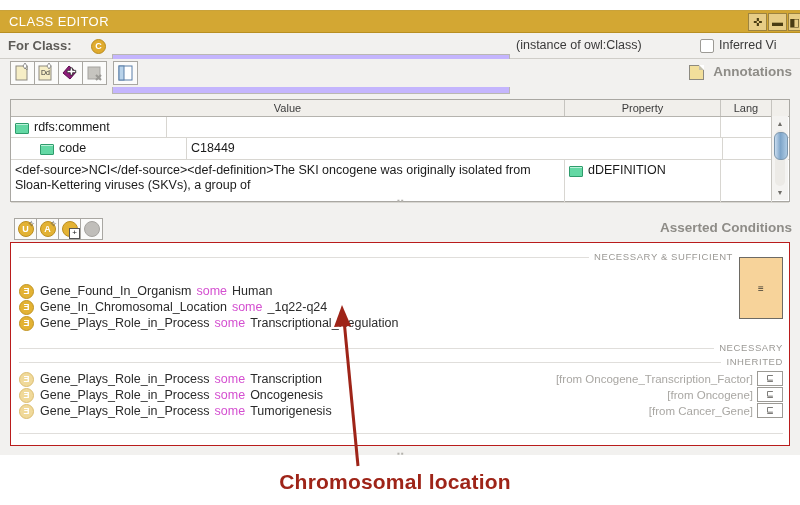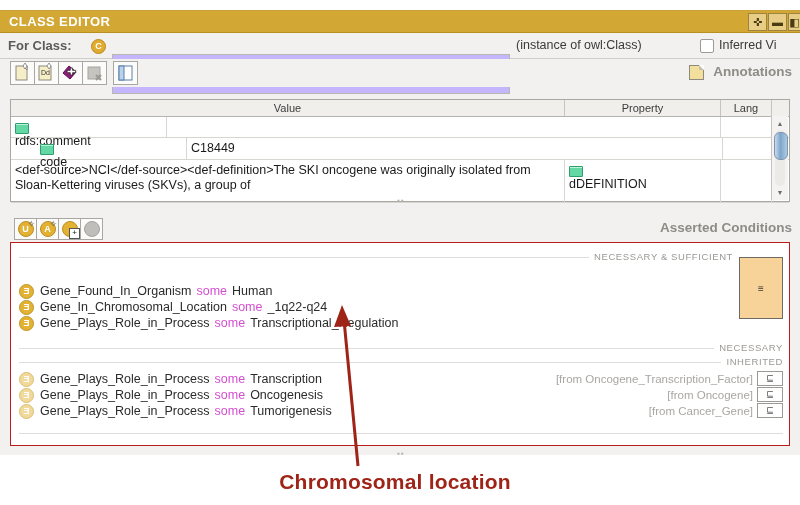--- a/index.html
+++ b/index.html
@@ -7,21 +7,21 @@
        font-family:"Liberation Sans","DejaVu Sans",sans-serif;
        -webkit-font-smoothing:antialiased;overflow:hidden;}
 
   
   #panel{position:absolute;left:0;top:10px;width:800px;height:445px;
          background:#f2f1ef;border-top:1px solid #c9a23a;box-sizing:border-box;}
 
   
   .titlebar{position:relative;height:21px;background:#d3a733;
             border-bottom:1px solid #b88f22;}
-  .titlebar .ttl{position:absolute;left:9px;top:3px;font-size:13px;font-weight:bold;
+  .titlebar .ttl{position:absolute;left:9px;top:3px;font-size:13px;font-weight:normal;
                  color:#ffffff;letter-spacing:.4px;}
   .winbtns{position:absolute;right:0;top:2px;display:flex;gap:1px;}
   .winbtn{width:17px;height:16px;background:#e7cd86;border:1px solid #9c8340;
           display:flex;align-items:center;justify-content:center;
           font-size:11px;color:#4a3c12;line-height:1;}
   .winbtn.clip{width:11px;border-right:none;}
 
   
   .forclass{position:relative;height:25px;background:#f2f1ef;
             border-bottom:1px solid #cfcdc8;}
@@ -58,21 +58,21 @@
             background:#fff;border:1px solid #a9a7a2;box-sizing:border-box;}
   .thead{display:flex;height:16px;background:#f1efeb;border-bottom:1px solid #b5b3ae;}
   .th{font-size:11px;color:#3b3b3b;text-align:center;line-height:16px;
       border-right:1px solid #c6c4bf;box-sizing:border-box;font-weight:normal;}
   .th.prop{width:156px;}
   .th.val{width:554px;}
   .th.lang{width:51px;}
   .th.last{width:17px;border-right:none;}
   .trow{display:flex;border-bottom:1px solid #d8d6d1;box-sizing:border-box;}
   .td{box-sizing:border-box;border-right:1px solid #d8d6d1;padding-left:4px;}
-  .td.prop{width:156px;display:flex;align-items:flex-start;padding-top:3px;flex-direction:column;}
+  .td.prop{width:156px;display:flex;align-items:flex-start;padding-top:3px;}
   .td.val{width:554px;font-size:12.5px;color:#1a1a1a;padding-top:3px;line-height:15px;}
   .td.lang{width:51px;}
   .td.sb{width:17px;border-right:none;}
   .propico{width:12px;height:9px;background:#63d8a4;border:1px solid #2f9c6c;
            border-radius:1px;margin-right:5px;margin-top:3px;flex:none;
            box-shadow:inset 0 1px 0 #bdf2db;}
   .propname{font-size:12.5px;color:#1a1a1a;}
   .r1{height:21px;} .r2{height:22px;padding-left:25px;} .r3{height:43px;}
 
   

